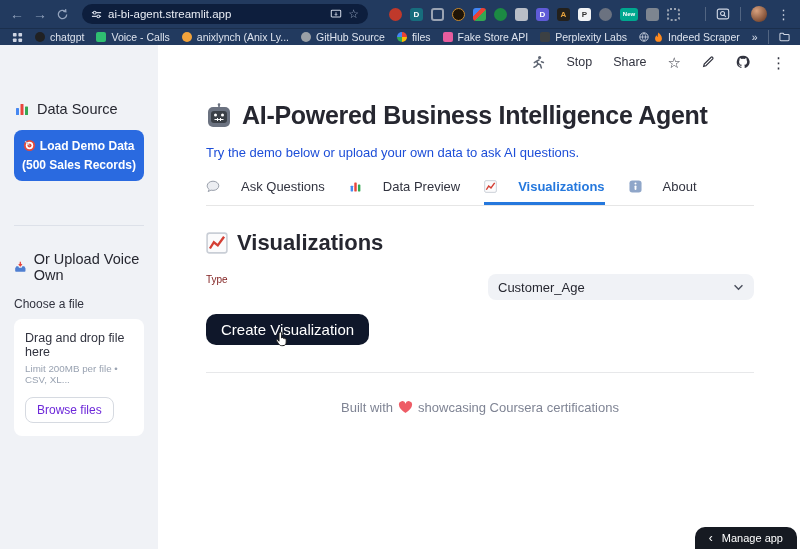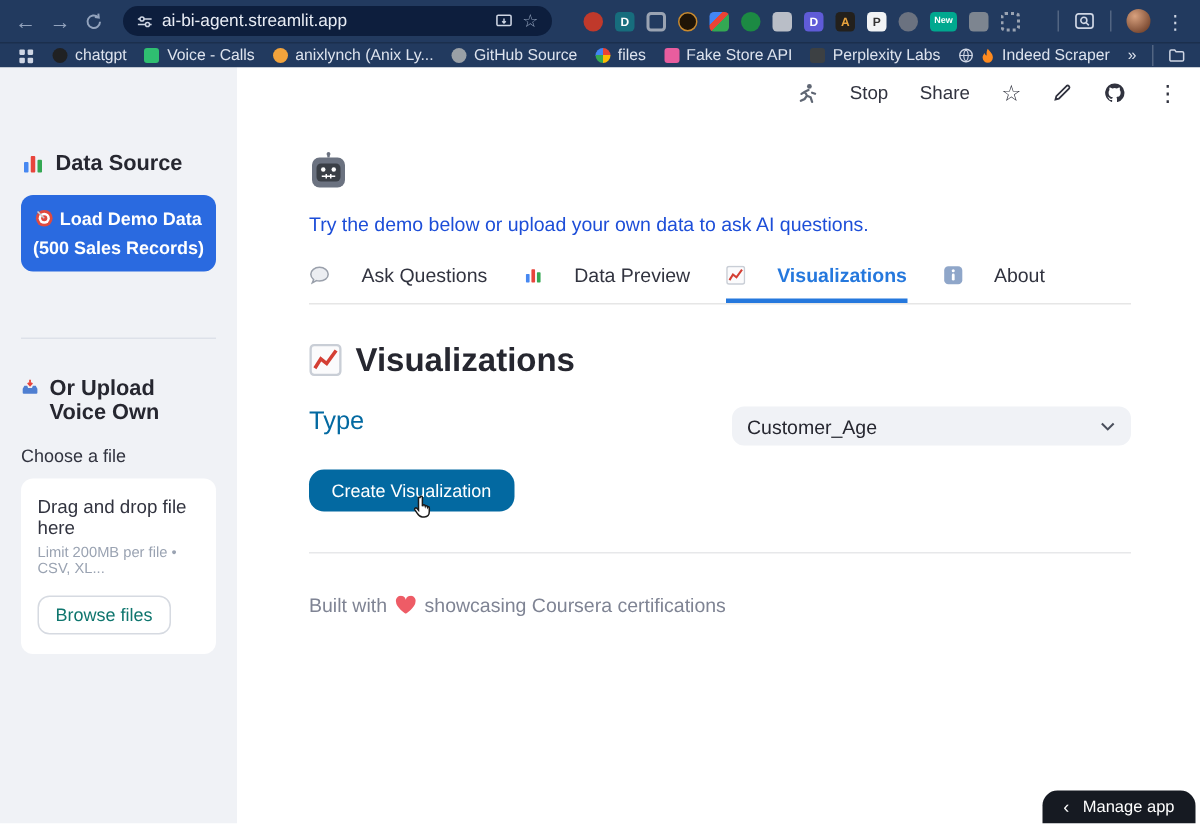--- a/index.html
+++ b/index.html
@@ -43,36 +43,36 @@
   .fav { width:10px; height:10px; border-radius:2px; flex:0 0 auto; }
   .f1{background:#202123;border-radius:50%;} .f2{background:#2fbf71;}
   .f3{background:#f2a33c;border-radius:50%;} .f4{background:#9aa0a6;border-radius:50%;}
   .f5{background:conic-gradient(#ea4335 0 25%,#fbbc04 25% 50%,#34a853 50% 75%,#4285f4 75% 100%);border-radius:50%;}
   .f6{background:#e85d9e;} .f7{background:#3c4043;}
   .bm-right { display:flex; align-items:center; gap:10px; margin-left:auto; }
 
   
   .app { display:flex; height:504px; }
   .sidebar { width:158px; background:#f0f2f6; padding:0 14px; flex:0 0 auto; }
-  .sb-heading { display:flex; gap:7px; font-size:14.5px;
-    font-weight:bold; color:#262730; }
+  .sb-heading { display:flex; align-items:center; gap:7px; font-size:14.5px;
+    font-weight:normal; color:#262730; }
   .sb-heading.first { margin-top:56px; }
   .demo-btn { margin-top:13px; width:100%; background:#2a6ae0; border:none;
     border-radius:8px; color:#fff; font-family:inherit; font-size:12px;
     font-weight:600; line-height:1.55; padding:7px 4px; text-align:center;
     cursor:pointer; }
   .sb-divider { border:none; border-top:1px solid #dde1e9; margin:44px 0 25px; }
   .choose-label { margin-top:14px; font-size:12px; color:#31333f; }
   .uploader { margin-top:8px; background:#fff; border-radius:8px;
     padding:12px 11px 13px; }
   .drag-text { font-size:12.5px; color:#31333f; }
   .limit-text { margin-top:4px; font-size:9.8px; color:#9aa3b2; }
   .browse-btn { margin-top:12px; background:#fff; border:1px solid #d6dae1;
     border-radius:8px; padding:5px 11px; font-family:inherit; font-size:12px;
-    color:#0f766e; cursor:pointer; }
+    color:#6d28d9; cursor:pointer; }
 
   .main { flex:1; background:#fff; position:relative; }
 
   
   .st-toolbar { position:absolute; top:10px; right:14px; display:flex;
     gap:21px; color:#31333f; font-size:12.5px; }
   .tb-glyph { font-size:15px; line-height:1; color:#31333f; }
 
   .content { position:absolute; left:48px; top:56px; width:548px; }
   .title-row { display:flex; align-items:center; gap:10px; }
@@ -84,34 +84,34 @@
     border-bottom:1px solid #e6e6e6; }
   .tab { display:flex; align-items:center; gap:21px; font-size:13px;
     color:#31333f; padding-bottom:8px; cursor:pointer; border-bottom:3px solid transparent; }
   .tab.active { color:#2578dd; border-bottom-color:#2578dd; font-weight:600; }
 
   .section-row { margin-top:24px; display:flex; align-items:center; gap:9px; }
   .section-row h2 { font-size:22px; font-weight:bold; color:#262730; }
 
   .form-row { margin-top:18px; display:flex; gap:16px; }
   .form-col { flex:1; }
-  .field-label { font-size:17px; color:#0369a1; margin-bottom:8px; }
+  .field-label { font-size:10px; color:#7f1d1d; margin-bottom:8px; }
   .select { height:26px; background:#f0f2f6; border-radius:8px; display:flex;
     align-items:center; justify-content:space-between; padding:0 10px;
     font-size:13px; color:#262730; cursor:pointer; }
 
   .submit-wrap { position:relative; display:inline-block; margin-top:14px; }
-  .submit-btn { background:#0369a1; border:none; border-radius:10px; color:#fff;
-    font-family:inherit; font-size:12px; font-weight:500; padding:7px 15px;
+  .submit-btn { background:#0f172a; border:none; border-radius:10px; color:#fff;
+    font-family:inherit; font-size:15px; font-weight:500; padding:7px 15px;
     cursor:pointer; }
   .cursor { position:absolute; left:68px; top:17px; }
 
   .h-divider { border:none; border-top:1px solid #e7e8ea; margin-top:27px; }
   .footer { margin-top:27px; display:flex; align-items:center; gap:5px;
-    font-size:13px; color:#7f8494; }
+    font-size:13px; color:#7f8494;justify-content:center; }
 
   .manage-app { position:absolute; right:3px; bottom:0; height:22px;
     background:#161a22; color:#fff; border:none; border-radius:10px 10px 0 0;
     display:flex; align-items:center; gap:9px; padding:0 14px;
     font-family:inherit; font-size:11px; cursor:pointer; }
   .manage-chevron { font-size:12px; }
 </style>
 </head>
 <body>
 
@@ -305,20 +305,21 @@
         <div class="title-row">
           <svg width="26" height="26" viewBox="0 0 26 26">
               <path d="M13 1v3" stroke="#6b7280" stroke-width="1.6"></path>
               <circle cx="13" cy="1.6" r="1.3" fill="#6b7280"></circle>
               <rect x="2" y="4" width="22" height="20" rx="5" fill="#6b7280"></rect>
               <rect x="5" y="8" width="16" height="12" rx="3" fill="#3a3f46"></rect>
               <circle cx="9.5" cy="12" r="1.5" fill="#fff"></circle>
               <circle cx="16.5" cy="12" r="1.5" fill="#fff"></circle>
               <path d="M8.5 16.5h9M11.5 15v3M14.5 15v3" stroke="#fff" stroke-width="1"></path>
             </svg>
+          <h1>AI-Powered Business Intelligence Agent</h1>
         </div>
         <div class="subtitle">Try the demo below or upload your own data to ask AI questions.</div>
 
         <div class="tabs">
           <div class="tab">
             <svg width="14" height="13" viewBox="0 0 14 13">
                 <path d="M7 1.2c3.2 0 5.8 2 5.8 4.6S10.2 10.4 7 10.4c-.7 0-1.4-.1-2-.3L2.2 11.6l.9-2.2C2 8.5 1.2 7.3 1.2 5.8 1.2 3.2 3.8 1.2 7 1.2z" fill="#eceef2" stroke="#9aa0ab" stroke-width="1"></path>
               </svg>
             <span>Ask Questions</span>
           </div>

